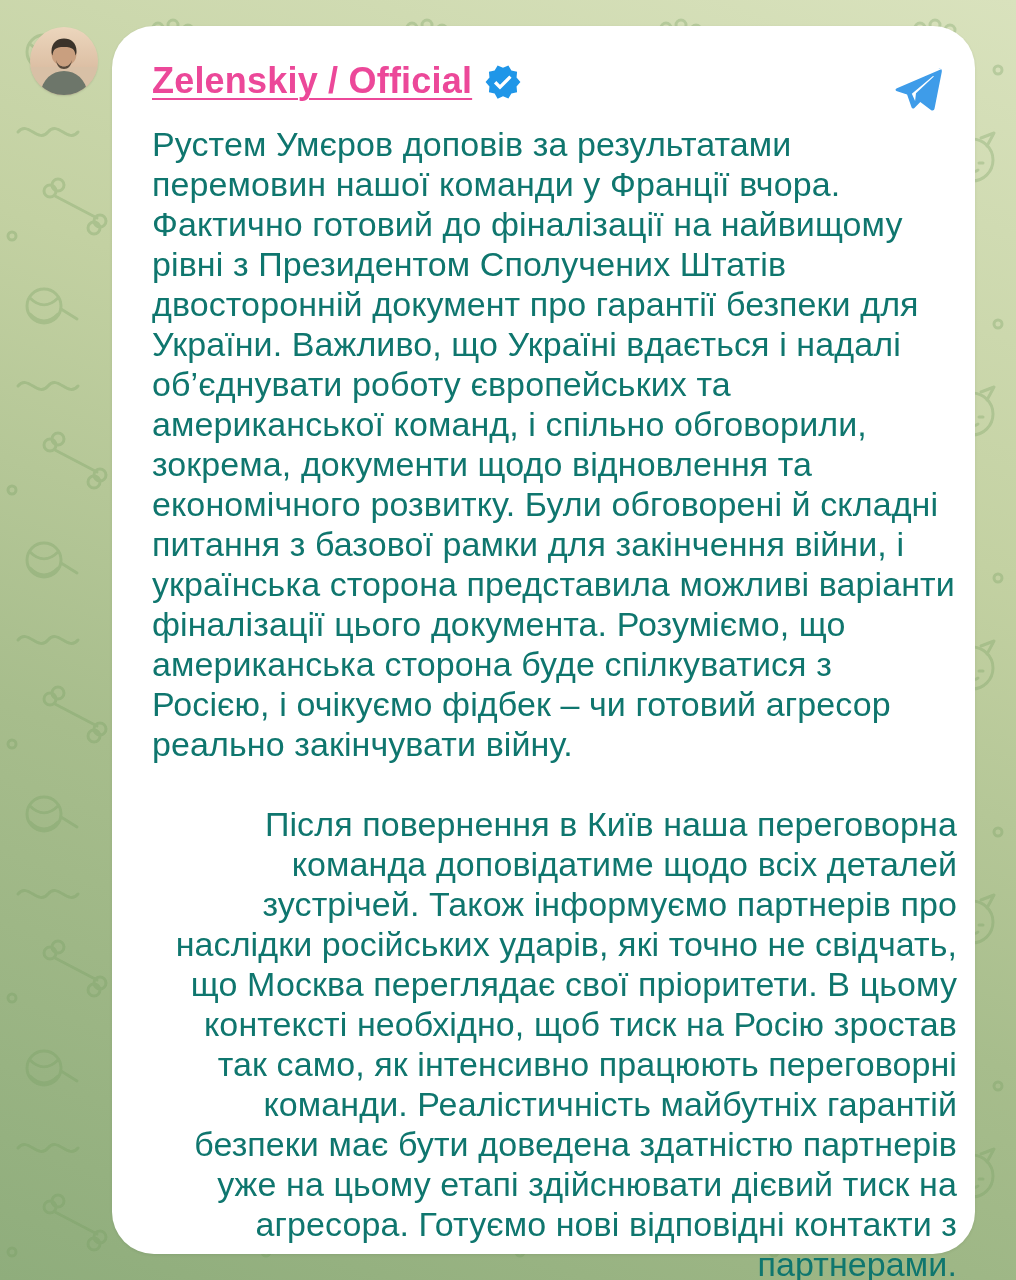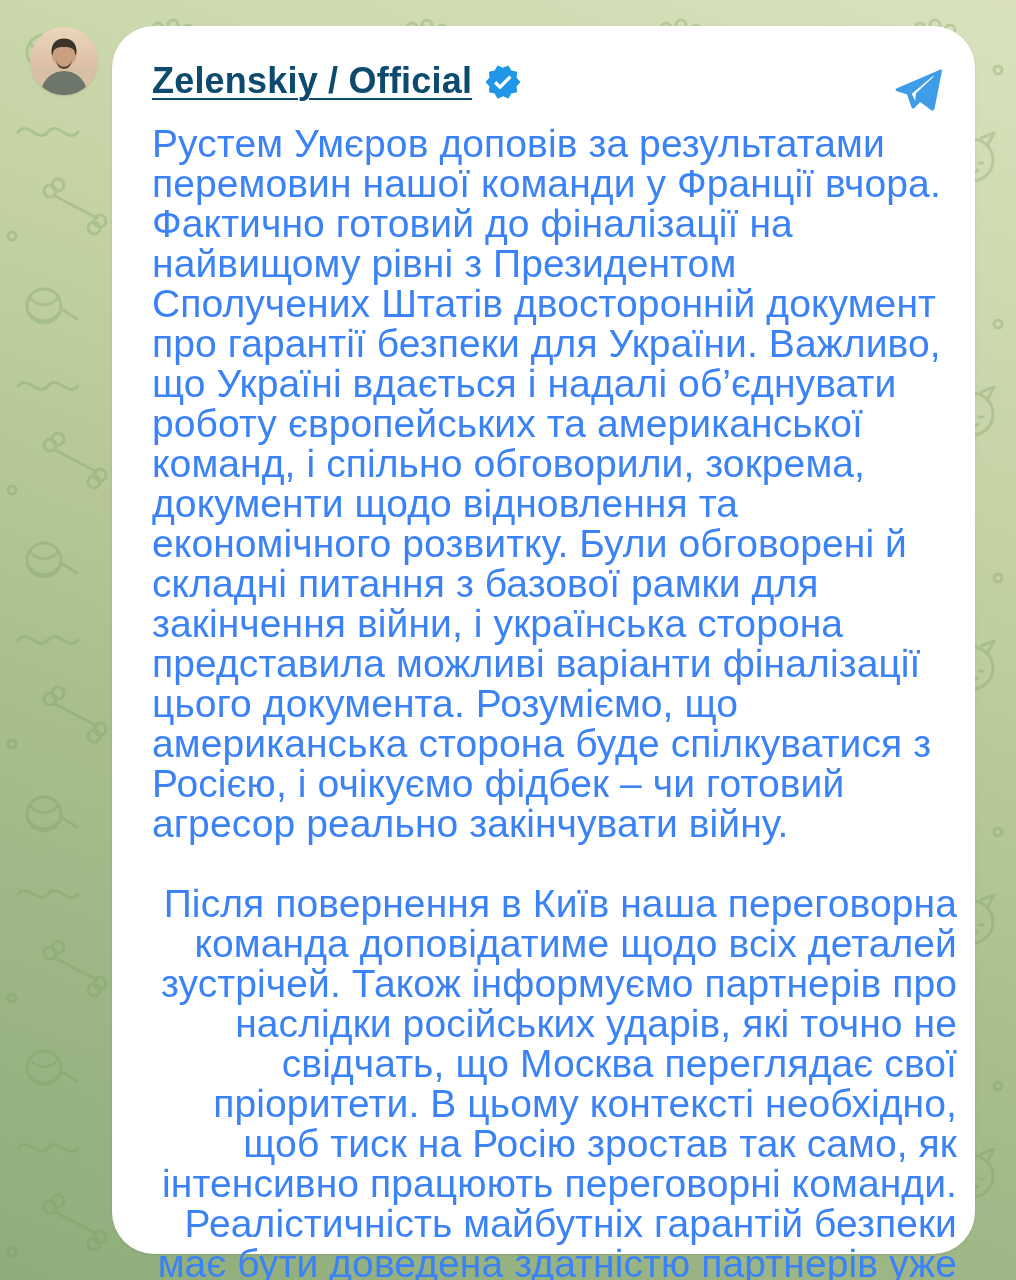--- a/index.html
+++ b/index.html
@@ -21,31 +21,31 @@
   .bubble {
     position: absolute; left: 112px; top: 26px;
     width: 863px; height: 1228px;
     background: #ffffff; border-radius: 42px;
     box-shadow: 0 1px 3px rgba(40,60,30,0.10);
     padding: 34px 30px 24px 40px;
   }
 
   .header-row { display: flex; align-items: center; gap: 12px; padding-right: 70px; }
   .channel-name {
-    font-size: 36px; font-weight: 600; color: #0c4a6e;
+    font-size: 36px; font-weight: 600; color: #ec4899;
     text-decoration: underline; text-underline-offset: 5px; text-decoration-thickness: 2px;
     cursor: pointer; letter-spacing: 0.2px;
   }
   .badge { width: 38px; height: 38px; flex: 0 0 auto; margin-top: 2px; }
 
   .plane { position: absolute; right: 30px; top: 36px; width: 52px; height: 52px; }
 
   .post-text { margin-top: 22px; width: 805px; }
   .post-text p {
-    font-size: 39px; line-height: 40px; color: #3b82f6; letter-spacing: 0.1px;
+    font-size: 34px; line-height: 40px; color: #0f766e; letter-spacing: 0.1px;
   }
   .post-text p + p { margin-top: 40px; text-align: right; }
 
   .reactions { display: flex; gap: 14px; margin-top: 24px; margin-left: -4px; }
   .reaction-pill {
     display: inline-flex; align-items: center; gap: 2px;
     height: 48px; padding: 0 20px 0 14px; border-radius: 24px;
     background: #e9f0fa; cursor: pointer;
   }
   .reaction-pill .emoji-icon { width: 36px; height: 36px; }

